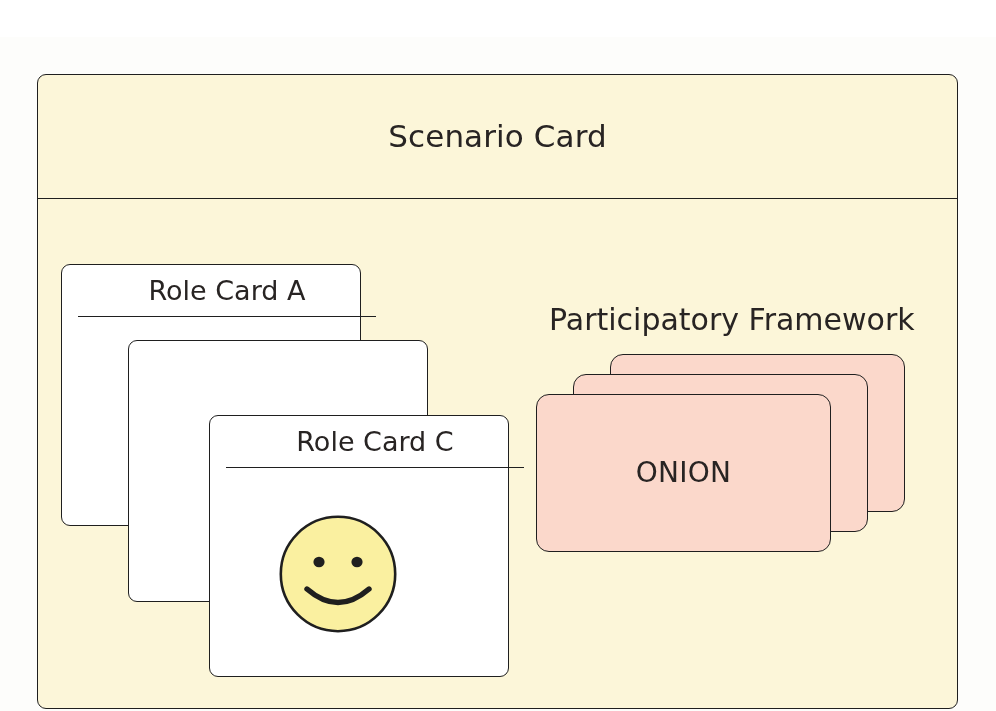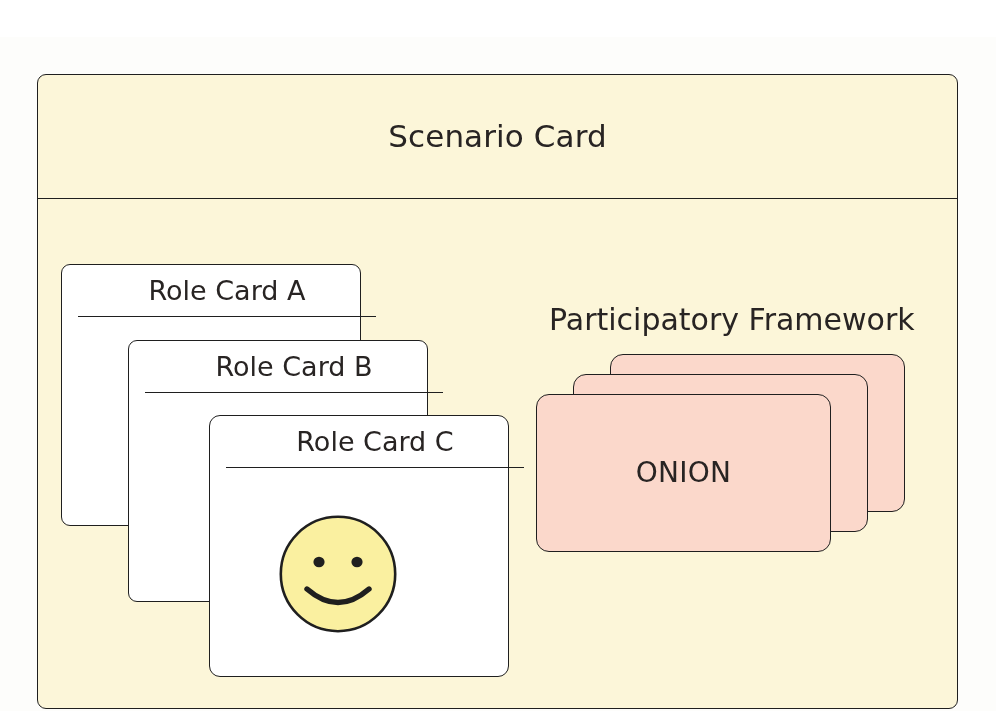--- a/index.html
+++ b/index.html
@@ -94,21 +94,21 @@
   .role-card .role-body {
     position: absolute;
     left: 0;
     top: 52px;
     right: 0;
     bottom: 0;
   }
 
   #role-card-a { left: 23px;  top: 65px;  z-index: 1; }
   #role-card-b { left: 90px;  top: 141px; z-index: 2; }
-  #role-card-c { left: 171px; top: 216px; height: 262px; z-index: 3; border-radius: 11px; }
+  #role-card-c { left: 171px; top: 216px; height: 262px; z-index: 3; }
 
   
   .smiley {
     position: absolute;
     left: 69px;
     top: 47px;
     width: 118px;
     height: 118px;
   }
 
@@ -169,23 +169,20 @@
     <div class="scenario-body">
 
       <div class="role-card" id="role-card-a">
         <div class="role-header">
           <div class="role-title">Role Card A</div>
         </div>
         <div class="role-body"></div>
       </div>
 
       <div class="role-card" id="role-card-b">
-        <div class="role-header">
-          <div class="role-title">Role Card B</div>
-        </div>
         <div class="role-body"></div>
       </div>
 
       <div class="role-card" id="role-card-c">
         <div class="role-header">
           <div class="role-title">Role Card C</div>
         </div>
         <div class="role-body">
           <svg class="smiley" viewBox="0 0 118 118">
             <circle cx="59" cy="59" r="57.2" fill="#faf0a0" stroke="#1f1f1f" stroke-width="2.6"></circle>

